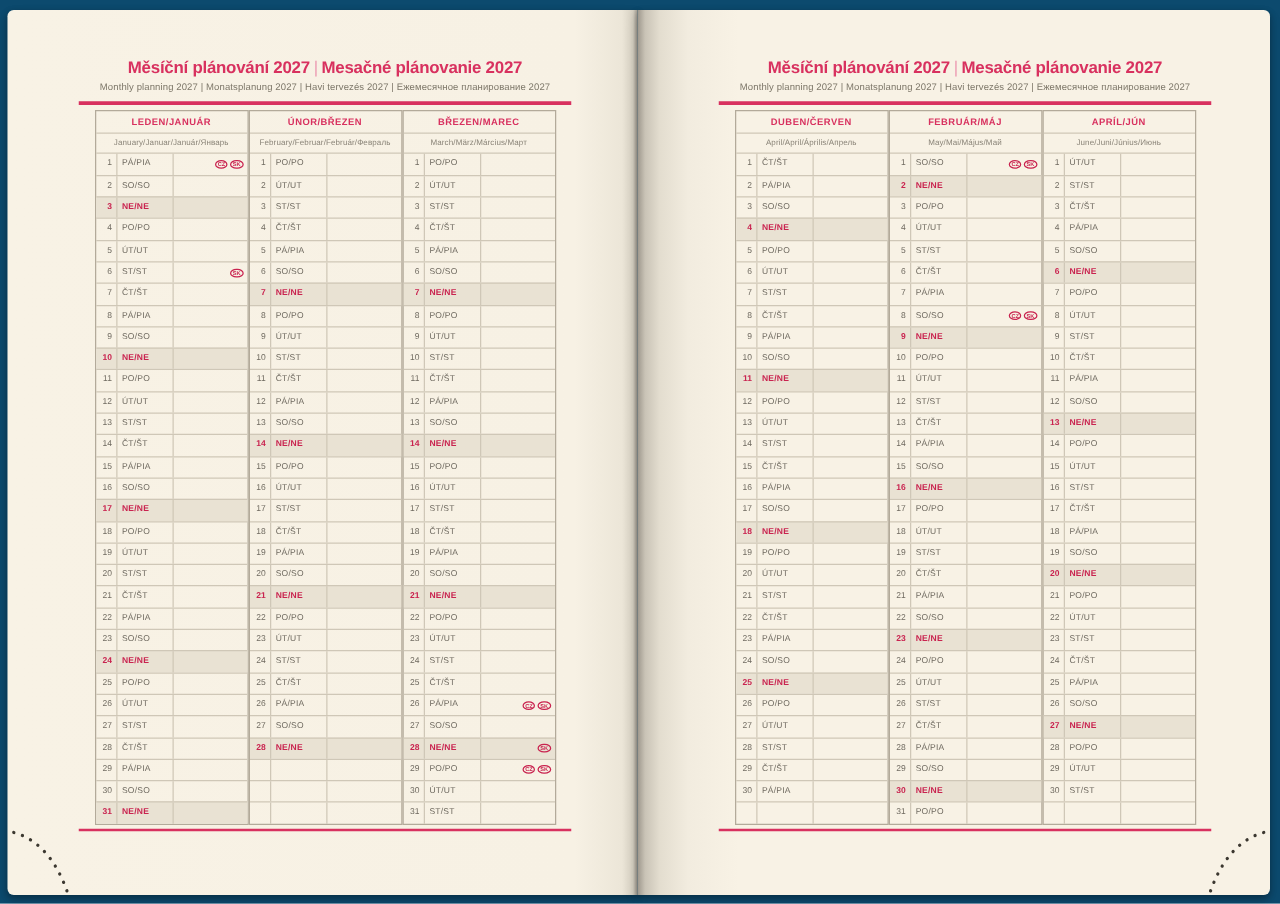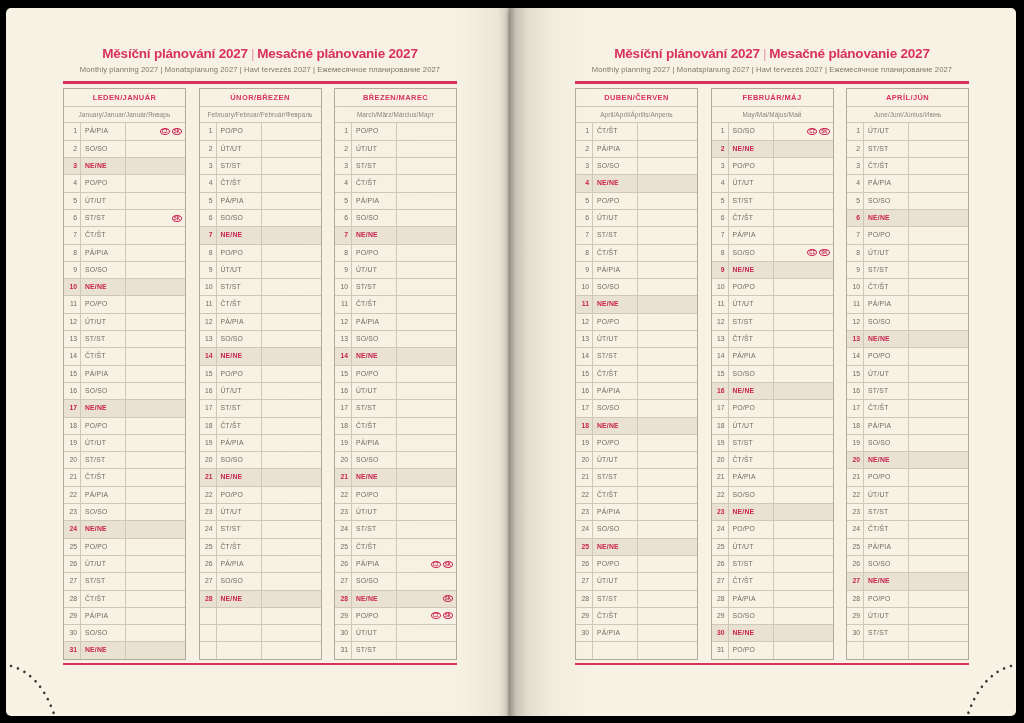--- a/index.html
+++ b/index.html
@@ -1,18 +1,18 @@
 <!DOCTYPE html>
 <html><head>
 <meta charset="utf-8">
 <style>
   * { margin:0; padding:0; box-sizing:border-box; }
   html,body { width:1024px; height:723px; background:#ffffff; overflow:hidden;
               font-family:"Liberation Sans", sans-serif; }
-  .book { position:relative; width:1024px; height:723px; background:#000000; }
+  .book { position:relative; width:1024px; height:723px; background:#0c4a6e; }
 
   .page { position:absolute; top:8px; height:708px; overflow:hidden; }
   .page-left {
     left:6px; width:504px;
     background:linear-gradient(90deg,#f8f2e5 0%,#f7f1e4 90%,#ece6d8 97.5%,#d6d0c2 99.3%,#aaa499 100%);
     border-radius:5px 0 0 5px;
     box-shadow:0 2px 5px rgba(0,0,0,.28), 0 5px 10px rgba(0,0,0,.12);
   }
   .page-right {
     left:510px; width:506px;
@@ -26,21 +26,21 @@
   .page-right .content { margin-left:65px; }
 
   .ptitle { text-align:center; font-size:13.5px; font-weight:bold;
             letter-spacing:-0.2px; color:var(--accent); white-space:nowrap; }
   .ptitle .sep { color:#ec9ab1; font-weight:normal; padding:0 3px; }
   .psub { text-align:center; font-size:7.6px; color:#7d7769; margin-top:4px;
           letter-spacing:0.1px; white-space:nowrap; }
   .rule-top { height:2.5px; background:var(--accent); margin-top:7px; }
   .rule-bottom { height:2px; background:var(--accent); margin-top:3px; }
 
-  .months-row { display:flex; justify-content:space-between; margin-top:4px; }
+  .months-row { display:flex; justify-content:center; margin-top:4px; }
 
   .month { width:123px; border:1px solid var(--border); }
   .m-name { height:18px; line-height:18px; text-align:center; font-size:7.5px;
             font-weight:bold; color:var(--accent); letter-spacing:0.4px;
             border-bottom:1px solid var(--grid); }
   .m-intl { height:16px; line-height:16px; text-align:center; font-size:6.4px;
             color:#8a8478; border-bottom:1px solid var(--grid); letter-spacing:0.1px; }
   .mrow { display:flex; height:17.3px; align-items:stretch; }
   .mrow + .mrow { border-top:1px solid var(--grid); }
   .mrow.sun { background:var(--sunbg); }

